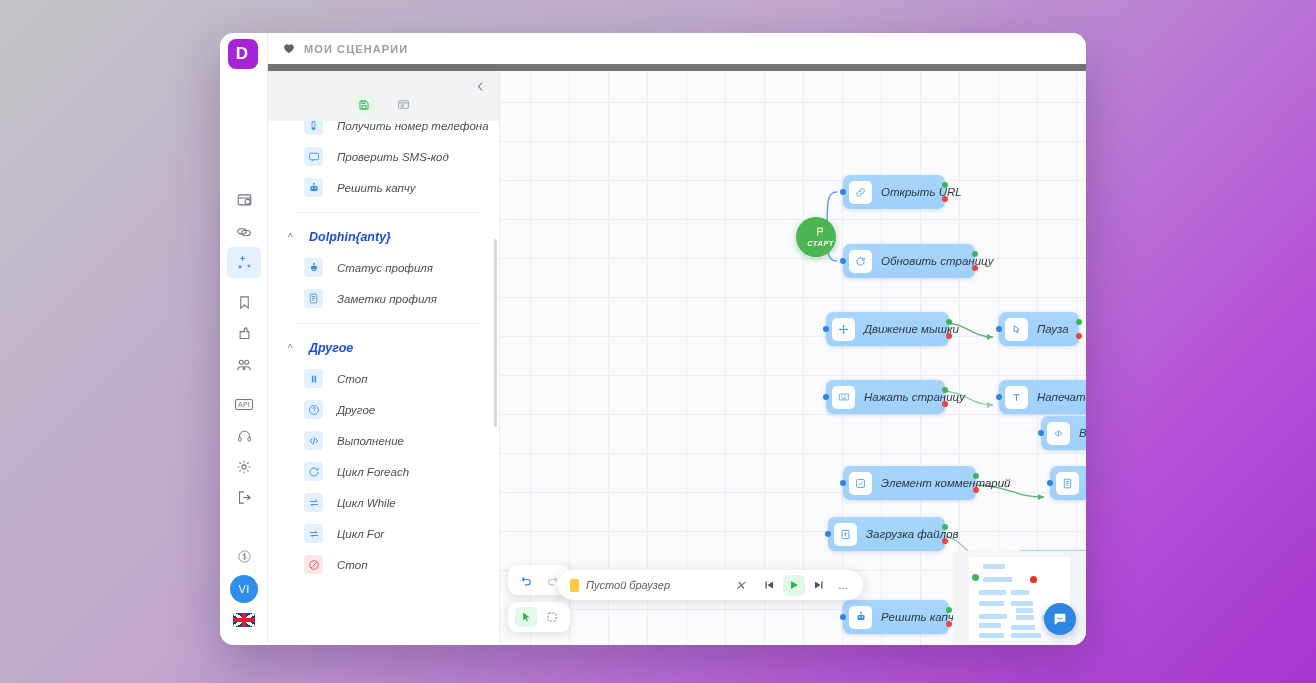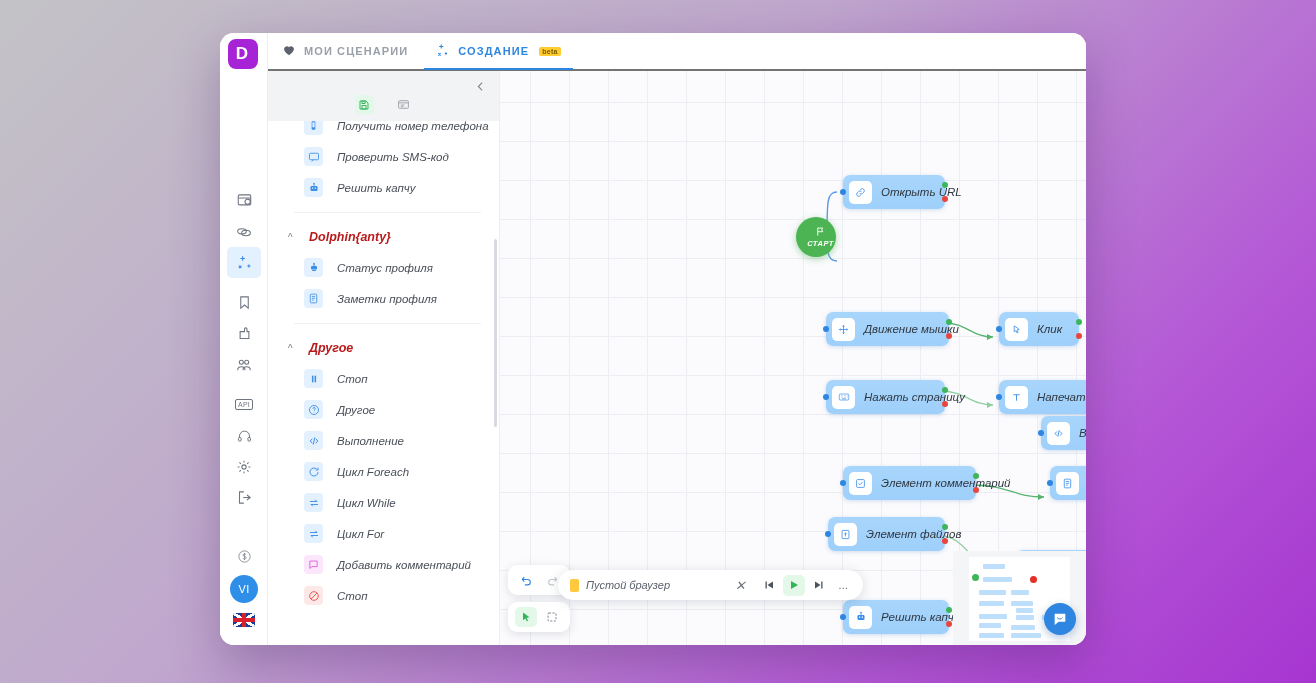--- a/index.html
+++ b/index.html
@@ -55,21 +55,21 @@
     background:
       linear-gradient(to bottom, transparent calc(50% - 2.2px), #d8202f calc(50% - 2.2px), #d8202f calc(50% + 2.2px), transparent calc(50% + 2.2px)),
       linear-gradient(to right, transparent calc(50% - 2.2px), #d8202f calc(50% - 2.2px), #d8202f calc(50% + 2.2px), transparent calc(50% + 2.2px));}
 
   
   .win-main{ flex:1; position:relative; display:flex; flex-direction:column; min-width:0;}
 
   
   .topbar{
     height:38px; flex:0 0 38px; background:#fff; display:flex; align-items:center;
-    border-bottom:2px solid #737373; position:relative; z-index:6;
+    border-bottom:7px solid #737373; position:relative; z-index:6;justify-content:space-between;
   }
   .tab{
     display:flex; align-items:center; gap:8px; height:38px; padding:0 14px;
     font-size:11px; letter-spacing:1.1px; color:#9aa0aa; cursor:pointer; position:relative;
   }
   .tab .tabtxt{ font-weight:bold; }
   .tab.active{ color:#2f86e0; }
   .tab.active:after{
     content:""; position:absolute; left:2px; right:2px; bottom:0; height:2.5px; background:#2f86e0;
   }
@@ -116,21 +116,21 @@
     display:flex; align-items:center; justify-content:center; font-size:9px;
   }
   .np-ic.pink{ background:#fbe6fb; color:#d85ad8; }
   .np-ic.red{ background:#fde8e8; color:#e8564f; }
   .np-label{ font-size:11.5px; color:#494f58; }
   .np-div{ height:1px; background:#edeff2; margin:9px 18px 9px 26px; }
   .np-group{
     display:flex; align-items:center; gap:14px; height:30px; padding-left:17px; cursor:pointer;
   }
   .np-group .chev{ color:#757b85; font-size:10px; width:10px; text-align:center;}
-  .np-group .gname{ font-size:12.5px; font-weight:bold; color:#b91c1c; }
+  .np-group .gname{ font-size:12.5px; font-weight:bold; color:#1d4ed8; }
   .np-sb{
     position:absolute; right:2px; top:168px; width:3px; height:188px; background:#d7dbe1; border-radius:2px;
   }
 
   
   .canvas{
     flex:1; position:relative; overflow:hidden;
     background-color:#fbfbfd;
     background-image:
       linear-gradient(to right, #eceef3 1px, transparent 1px),
@@ -304,31 +304,20 @@
 
     <div class="topbar">
       <div class="tab">
         <span>
           <svg width="14" height="14" viewBox="0 0 24 24" fill="#5d636d">
               <path d="M12 21s-8.5-5.4-8.5-11A4.9 4.9 0 0 1 12 7.2 4.9 4.9 0 0 1 20.5 10c0 5.6-8.5 11-8.5 11z"></path>
             </svg>
         </span>
         <span class="tabtxt">МОИ СЦЕНАРИИ</span>
       </div>
-      <div class="tab active">
-        <span>
-          <svg width="14" height="14" viewBox="0 0 24 24" fill="none" stroke="#2f86e0" stroke-width="1.9">
-            <path d="M9 2.5v7M5.5 6h7"></path>
-              <path d="M4 17.5l4 4M8 17.5l-4 4"></path>
-              <path d="M17 16v4M15 18h4"></path>
-          </svg>
-        </span>
-        <span class="tabtxt">СОЗДАНИЕ</span>
-        <span class="beta">beta</span>
-      </div>
 
     </div>
 
     <div class="win-body">
 
       <div class="nodepanel">
         <div class="np-scroll">
           <div class="np-inner">
 
             <div class="np-item" style="opacity:.45;">
@@ -460,28 +449,20 @@
 
             <div class="np-item">
               <div class="np-ic">
                 <svg width="12" height="12" viewBox="0 0 24 24" fill="none" stroke="currentColor" stroke-width="1.9">
                     <path d="M4 9h14l-3.5-3.5M20 15H6l3.5 3.5"></path>
                   </svg>
               </div>
               <div class="np-label">Цикл For</div>
             </div>
 
-            <div class="np-item">
-              <div class="np-ic pink">
-                <svg width="11" height="11" viewBox="0 0 24 24" fill="none" stroke="currentColor" stroke-width="1.9">
-                    <path d="M4 4.5h16v12H9l-5 4z"></path>
-                  </svg>
-              </div>
-              <div class="np-label">Добавить комментарий</div>
-            </div>
 
             <div class="np-item">
               <div class="np-ic red">
                 <svg width="12" height="12" viewBox="0 0 24 24" fill="none" stroke="currentColor" stroke-width="1.9">
                     <circle cx="12" cy="12" r="8.6"></circle>
                     <path d="M6 18L18 6"></path>
                   </svg>
               </div>
               <div class="np-label">Стоп</div>
             </div>
@@ -553,20 +534,32 @@
           <span class="port or"></span>
           <span class="nic">
             <svg width="11" height="11" viewBox="0 0 24 24" fill="none" stroke="currentColor" stroke-width="1.9">
                 <path d="M10 14a4.5 4.5 0 0 0 6.4 0l2.6-2.6a4.5 4.5 0 0 0-6.4-6.4L11.4 6"></path>
                 <path d="M14 10a4.5 4.5 0 0 0-6.4 0L5 12.6a4.5 4.5 0 0 0 6.4 6.4L12.6 18"></path>
               </svg>
           </span>
           <span class="nlab">Открыть URL</span>
         </div>
 
+        <div class="node" style="left:343px; top:173px; width:132px;">
+          <span class="port in"></span>
+          <span class="port og"></span>
+          <span class="port or"></span>
+          <span class="nic">
+            <svg width="11" height="11" viewBox="0 0 24 24" fill="none" stroke="currentColor" stroke-width="2">
+                <path d="M20 12a8 8 0 1 1-2.6-5.9"></path>
+                <path d="M20 3.5V9h-5.4"></path>
+              </svg>
+          </span>
+          <span class="nlab">Обновить страницу</span>
+        </div>
 
         <div class="node" style="left:326px; top:241px; width:123px;">
           <span class="port in"></span>
           <span class="port og"></span>
           <span class="port or"></span>
           <span class="nic">
             <svg width="11" height="11" viewBox="0 0 24 24" fill="none" stroke="currentColor" stroke-width="1.8">
                 <path d="M12 3v18M3 12h18"></path>
                 <path d="M12 3l-2.4 2.4M12 3l2.4 2.4M12 21l-2.4-2.4M12 21l2.4-2.4M3 12l2.4-2.4M3 12l2.4 2.4M21 12l-2.4-2.4M21 12l-2.4 2.4"></path>
               </svg>
@@ -576,21 +569,21 @@
 
         <div class="node" style="left:499px; top:241px; width:80px;">
           <span class="port in"></span>
           <span class="port og"></span>
           <span class="port or"></span>
           <span class="nic">
             <svg width="11" height="11" viewBox="0 0 24 24" fill="none" stroke="currentColor" stroke-width="1.8">
                 <path d="M7 4l11 8-5 1.2 2.6 5.3-2.3 1.1-2.6-5.3L7 17z"></path>
               </svg>
           </span>
-          <span class="nlab">Клик</span>
+          <span class="nlab">Пауза</span>
         </div>
 
         <div class="node" style="left:326px; top:309px; width:119px;">
           <span class="port in"></span>
           <span class="port og"></span>
           <span class="port or"></span>
           <span class="nic">
             <svg width="12" height="12" viewBox="0 0 24 24" fill="none" stroke="currentColor" stroke-width="1.4">
                 <rect x="2.5" y="6" width="19" height="12" rx="2"></rect>
                 <path d="M6 9.5h1M9 9.5h1M12 9.5h1M15 9.5h1M18 9.5h1M6 12.5h1M9 12.5h1M12 12.5h1M15 12.5h1M18 12.5h1M8 15.5h8"></path>
@@ -649,21 +642,21 @@
         <div class="node" style="left:328px; top:446px; width:117px;">
           <span class="port in"></span>
           <span class="port og"></span>
           <span class="port or"></span>
           <span class="nic">
             <svg width="11" height="11" viewBox="0 0 24 24" fill="none" stroke="currentColor" stroke-width="1.8">
                 <rect x="4.5" y="3" width="15" height="18" rx="2"></rect>
                 <path d="M12 16V8.5M12 8.5l-2.6 2.6M12 8.5l2.6 2.6"></path>
               </svg>
           </span>
-          <span class="nlab">Элемент файлов</span>
+          <span class="nlab">Загрузка файлов</span>
         </div>
 
         <div class="node" style="left:516px; top:479px; width:136px;">
           <span class="port in"></span>
 
           <span class="nic">
             <svg width="11" height="11" viewBox="0 0 24 24" fill="none" stroke="currentColor" stroke-width="1.6">
                 <rect x="3" y="5" width="18" height="14" rx="2"></rect>
                 <path d="M3 9h18"></path>
                 <path d="M7 13.5h3M13 13.5h4"></path>

